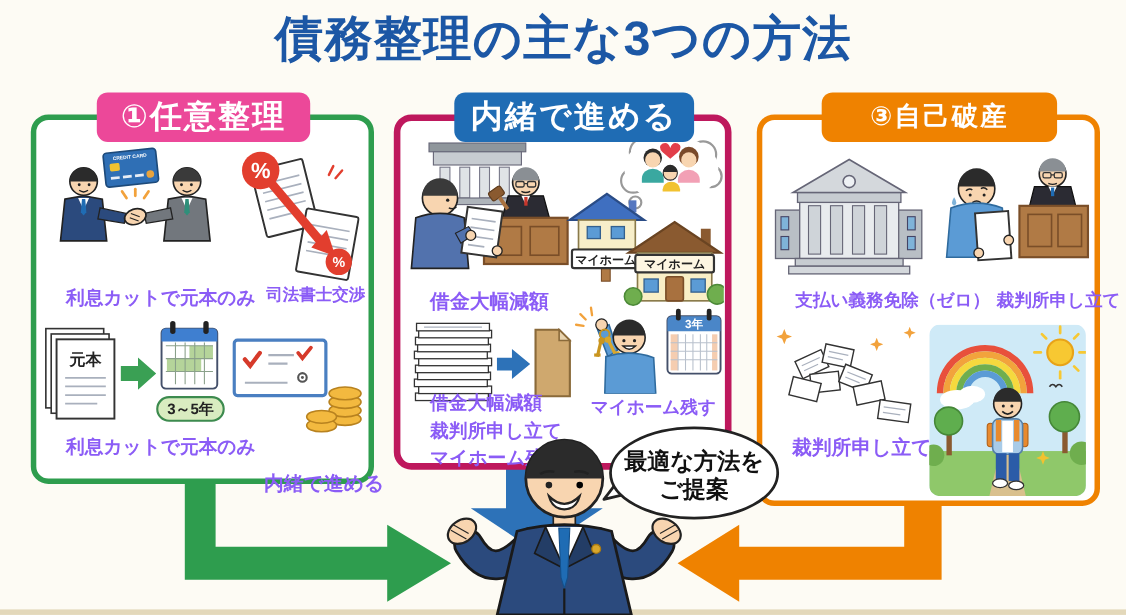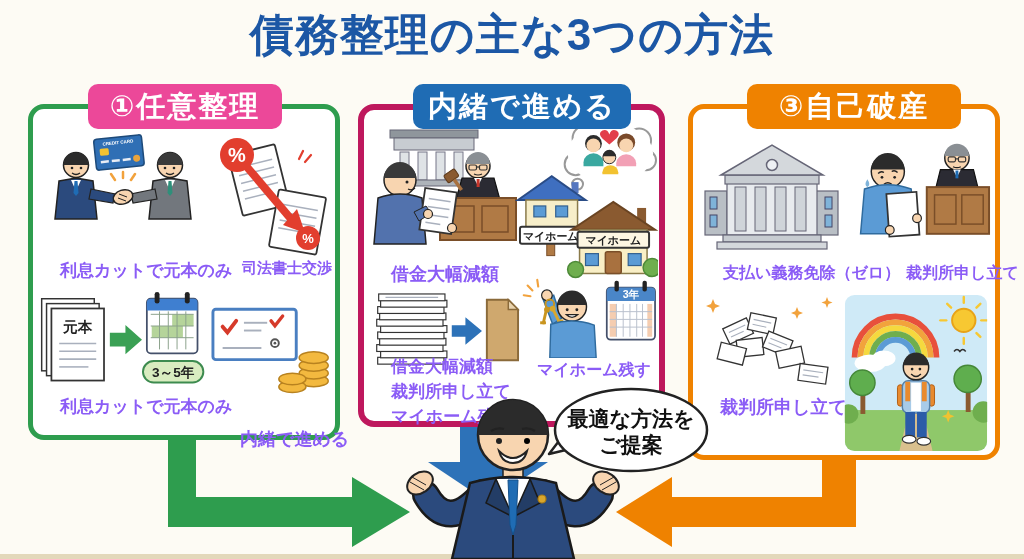--- a/index.html
+++ b/index.html
@@ -8,21 +8,21 @@
   .title{position:absolute;left:0;top:6px;width:1024px;text-align:center;
          font-size:44px;font-weight:800;color:#1c57a5;letter-spacing:1px;}
   .panel{position:absolute;background:#ffffff;border-radius:16px;z-index:1;}
   .panel.green{border:5px solid #2e9d4e;}
   .panel.blue{border:6px solid #be185d;}
   .panel.orange{border:5px solid #ef8200;}
   .badge{position:absolute;z-index:3;color:#fff;font-weight:800;text-align:center;
          border-radius:10px;letter-spacing:2px;}
   .badge.b1{left:88px;top:84px;width:194px;height:45px;font-size:29px;line-height:45px;background:#ec4899;}
   .badge.b2{left:413px;top:84px;width:218px;height:45px;font-size:29px;line-height:45px;background:#1f6cb4;}
-  .badge.b3{left:747px;top:84px;width:214px;height:45px;font-size:29px;line-height:45px;background:#ef8200;}
+  .badge.b3{left:747px;top:84px;width:214px;height:45px;font-size:24px;line-height:45px;background:#ef8200;}
   .caption{position:absolute;font-weight:800;color:#8b5cf6;text-align:left;white-space:nowrap;z-index:2;padding-left:27px;}
   .illus{position:absolute;z-index:2;}
   #arrows{position:absolute;left:0;top:0;z-index:0;}
   #salesman{position:absolute;left:388px;top:383px;z-index:5;}
   #bubble{position:absolute;left:545px;top:386px;z-index:6;}
   .bottom-strip{position:absolute;left:0;bottom:0;width:1024px;height:5px;background:#e3d8ba;z-index:0;}
 </style>
 </head>
 <body>
 

